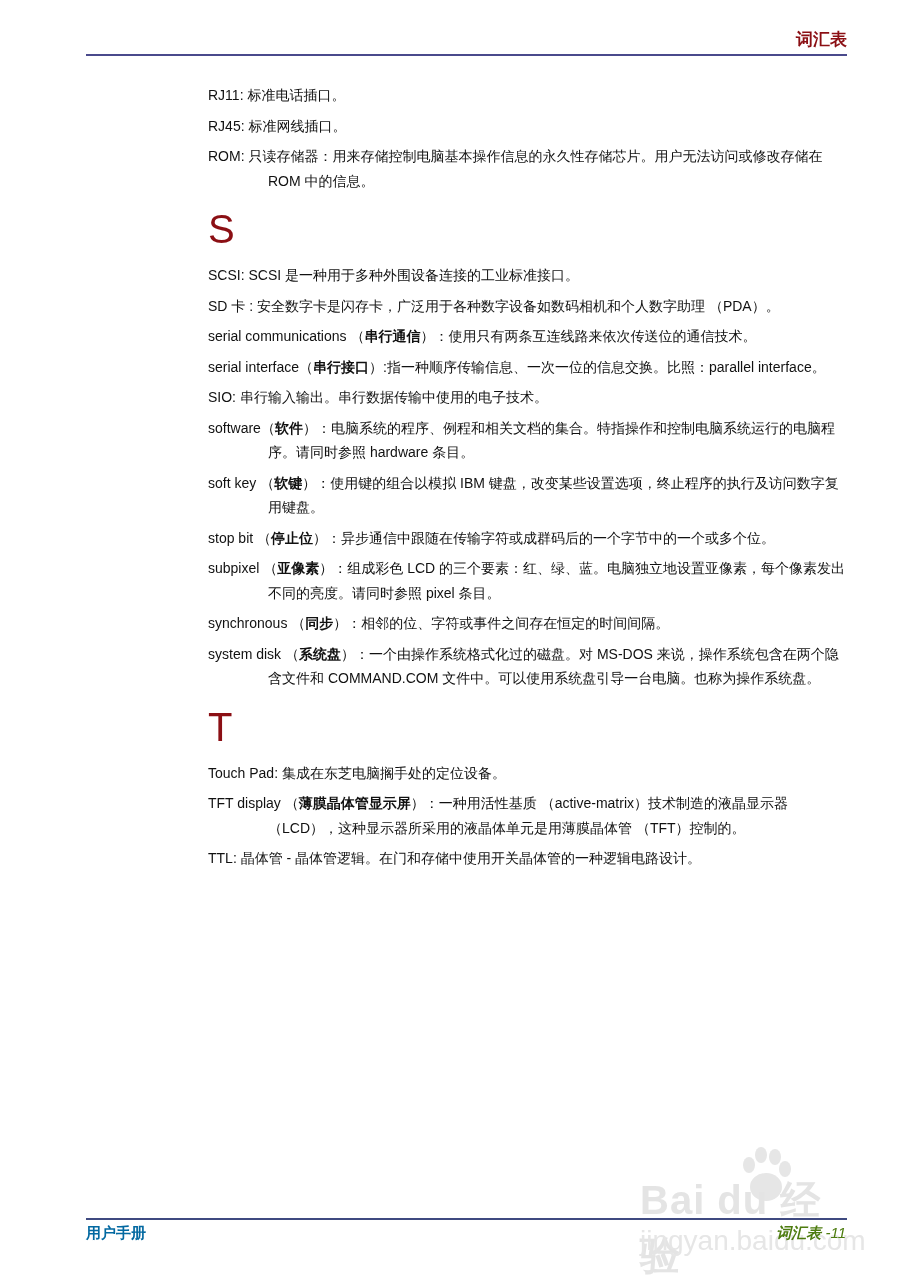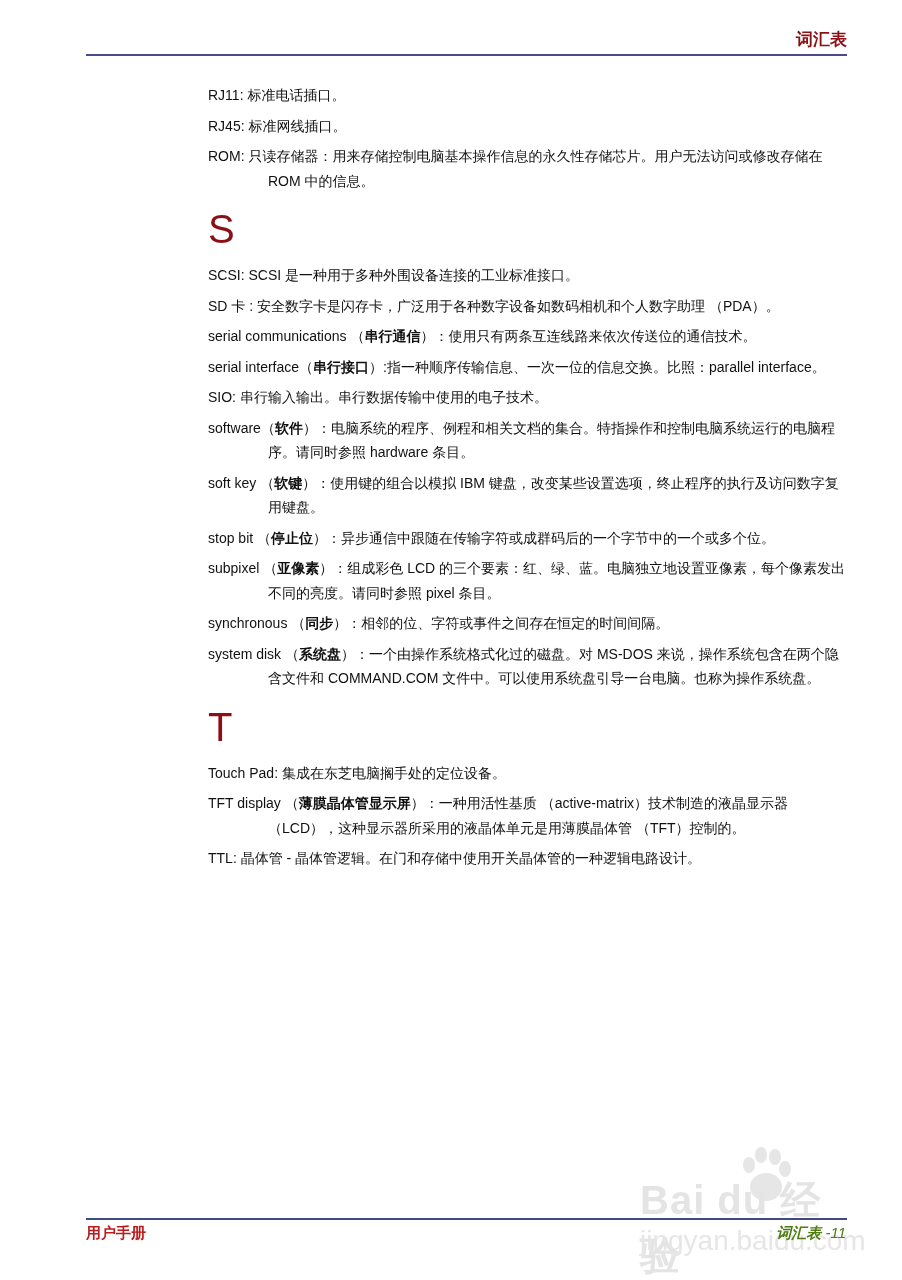--- a/index.html
+++ b/index.html
@@ -28,21 +28,21 @@
   .section-letter {
     font-size: 40px; line-height: 44px; color: #8b0f14;
     margin: 14px 0 12px 0; font-weight: normal;
   }
   .page-footer {
     position: absolute; left: 86px; top: 1204px; width: 761px; height: 14px;
     border-bottom: 2px solid #3f4a80;
   }
   .footer-left {
     position: absolute; left: 86px; top: 1224px;
-    font-size: 15px; font-weight: bold; color: #b91c1c; text-align: right;
+    font-size: 15px; font-weight: bold; color: #0369a1; text-align: right;
   }
   .footer-right {
     position: absolute; right: 56px; top: 1224px;
     font-size: 15px; font-weight: bold; color: #4d7c0f; font-style: italic;
   }
   .footer-right .num { font-weight: normal; }
   .watermark {
     position: absolute; left: 640px; top: 1145px; width: 210px; height: 115px;
     color: #dcdcdc; pointer-events: none;
   }

